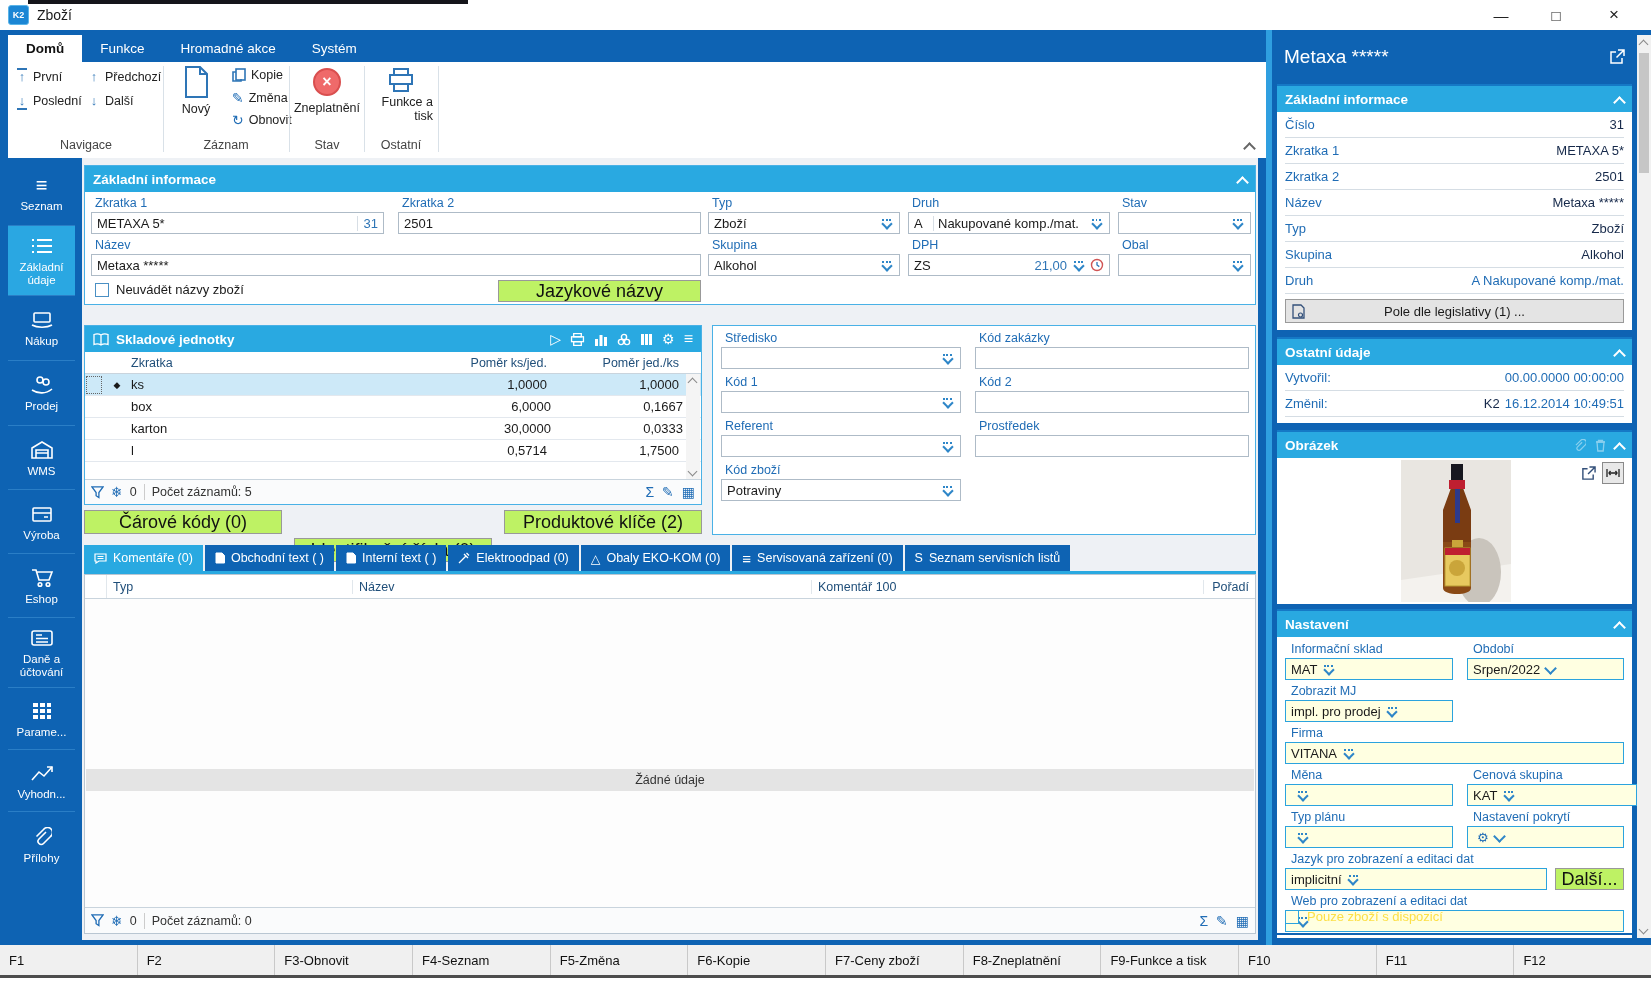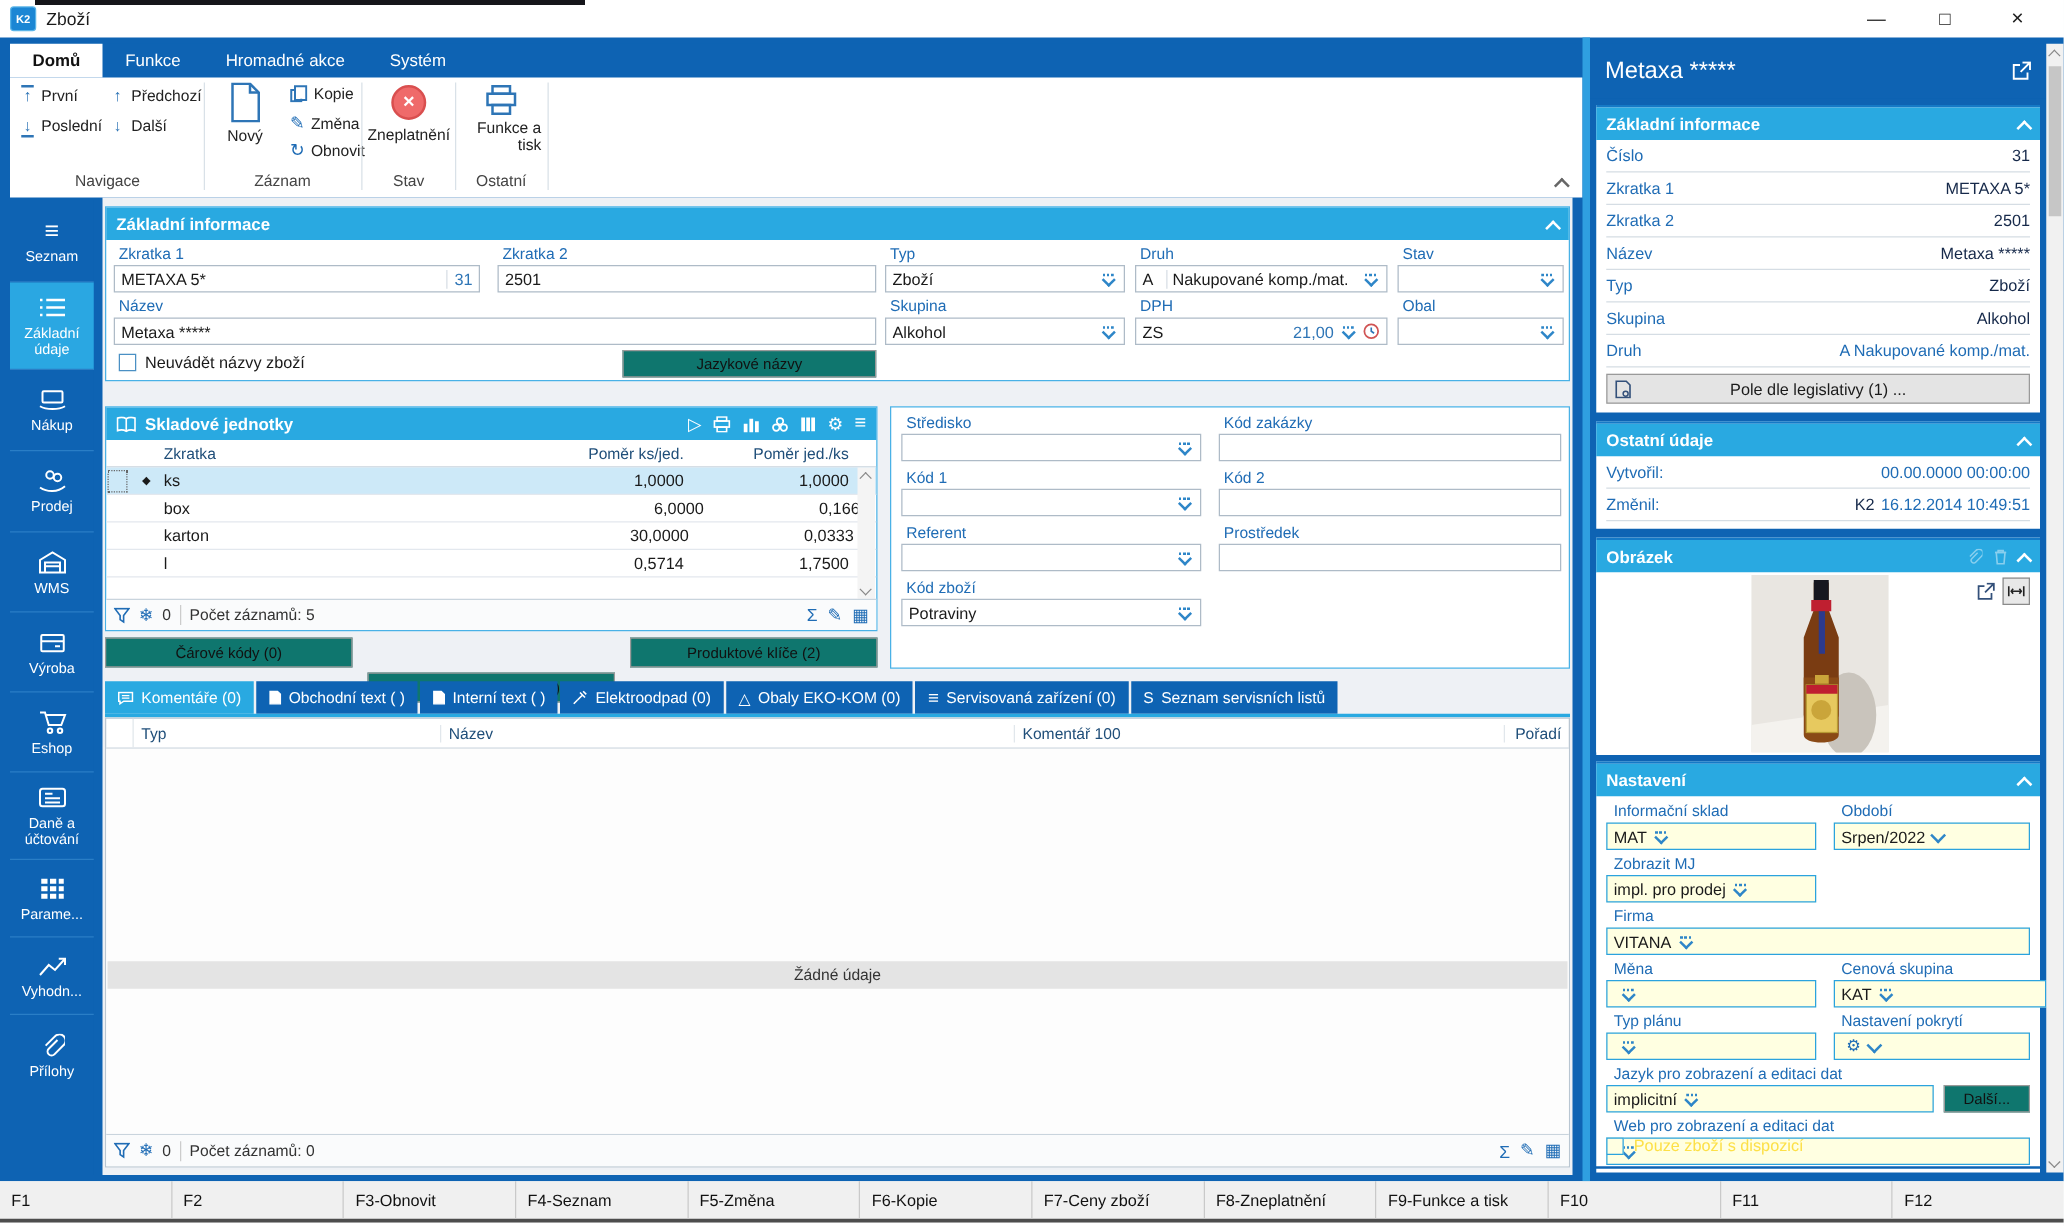--- a/index.html
+++ b/index.html
@@ -54,21 +54,21 @@
   .fld{position:absolute;height:22px;border:1px solid #aebbc7;background:#fff;display:flex;align-items:center;
        padding:0 5px;font-size:13px;gap:4px}
   .fld .grow{flex:1 1 auto;overflow:hidden;white-space:nowrap}
   .dd{width:15px;height:15px;flex:none;display:flex;flex-direction:column;align-items:center;justify-content:center}
   .dd::before{content:"";width:9px;height:2px;flex:none;background:repeating-linear-gradient(90deg,#2e86c8 0 2px,transparent 2px 3.5px)}
   .dd::after{content:"";width:6px;height:6px;flex:none;border-right:2px solid #2e86c8;border-bottom:2px solid #2e86c8;transform:rotate(45deg);margin-top:-1px}
   .chev-dn{width:12px;height:12px;flex:none;position:relative}
   .chev-dn::before{content:"";position:absolute;left:2px;top:1px;width:7px;height:7px;border-right:2px solid #2e86c8;border-bottom:2px solid #2e86c8;transform:rotate(45deg)}
   .numblue{color:#2e75b6}
   .cbox{width:14px;height:14px;border:1px solid #4a90c4;background:#fff;flex:none}
-  .graybtn{position:absolute;height:22px;background:#0f766e;border:1px solid #999;display:flex;align-items:center;justify-content:center;font-size:12px;color:#111}
+  .graybtn{position:absolute;height:22px;background:#bef264;border:1px solid #999;display:flex;align-items:center;justify-content:center;font-size:18px;color:#111}
 
   
   .thead{display:flex;border-bottom:1px solid #c9d4dd;color:#1f4e79;font-size:12.5px;align-items:center}
   .trow{display:flex;border-bottom:1px solid #e3e8ee;font-size:13px;align-items:center;height:22px}
   .trow.sel{background:#cde9f8}
   .cell-num{text-align:right}
   .tfoot{display:flex;align-items:center;gap:7px;border-top:1px solid #c9d4dd;background:#fafbfc;
          padding:0 6px;color:#333;font-size:12.5px}
   .tfoot .sep{width:1px;height:16px;background:#ccc}
   .ficon{color:#1f6cb5;font-size:14px}
@@ -432,21 +432,21 @@
     <span style="width:138px;padding-right:6px" class="cell-num">Poměr jed./ks</span>
   </div>
   <div style="position:relative">
     <div class="trow sel" style="padding-right:16px">
       <span style="width:18px;height:20px;outline:1px dotted #666;outline-offset:-2px"></span>
       <span style="width:28px;text-align:center;font-size:9px">◆</span>
       <span style="flex:1">ks</span>
       <span style="width:138px" class="cell-num">1,0000</span>
       <span style="width:138px;padding-right:6px" class="cell-num">1,0000</span>
     </div>
-    <div class="trow" style="padding-right:0">
+    <div class="trow" style="padding-right:12px">
       <span style="width:18px"></span>
         <span style="width:28px"></span>
       <span style="flex:1">box</span>
       <span style="width:138px" class="cell-num">6,0000</span>
       <span style="width:138px;padding-right:6px" class="cell-num">0,1667</span>
     </div>
     <div class="trow" style="padding-right:12px">
       <span style="width:18px"></span>
         <span style="width:28px"></span>
       <span style="flex:1">karton</span>

